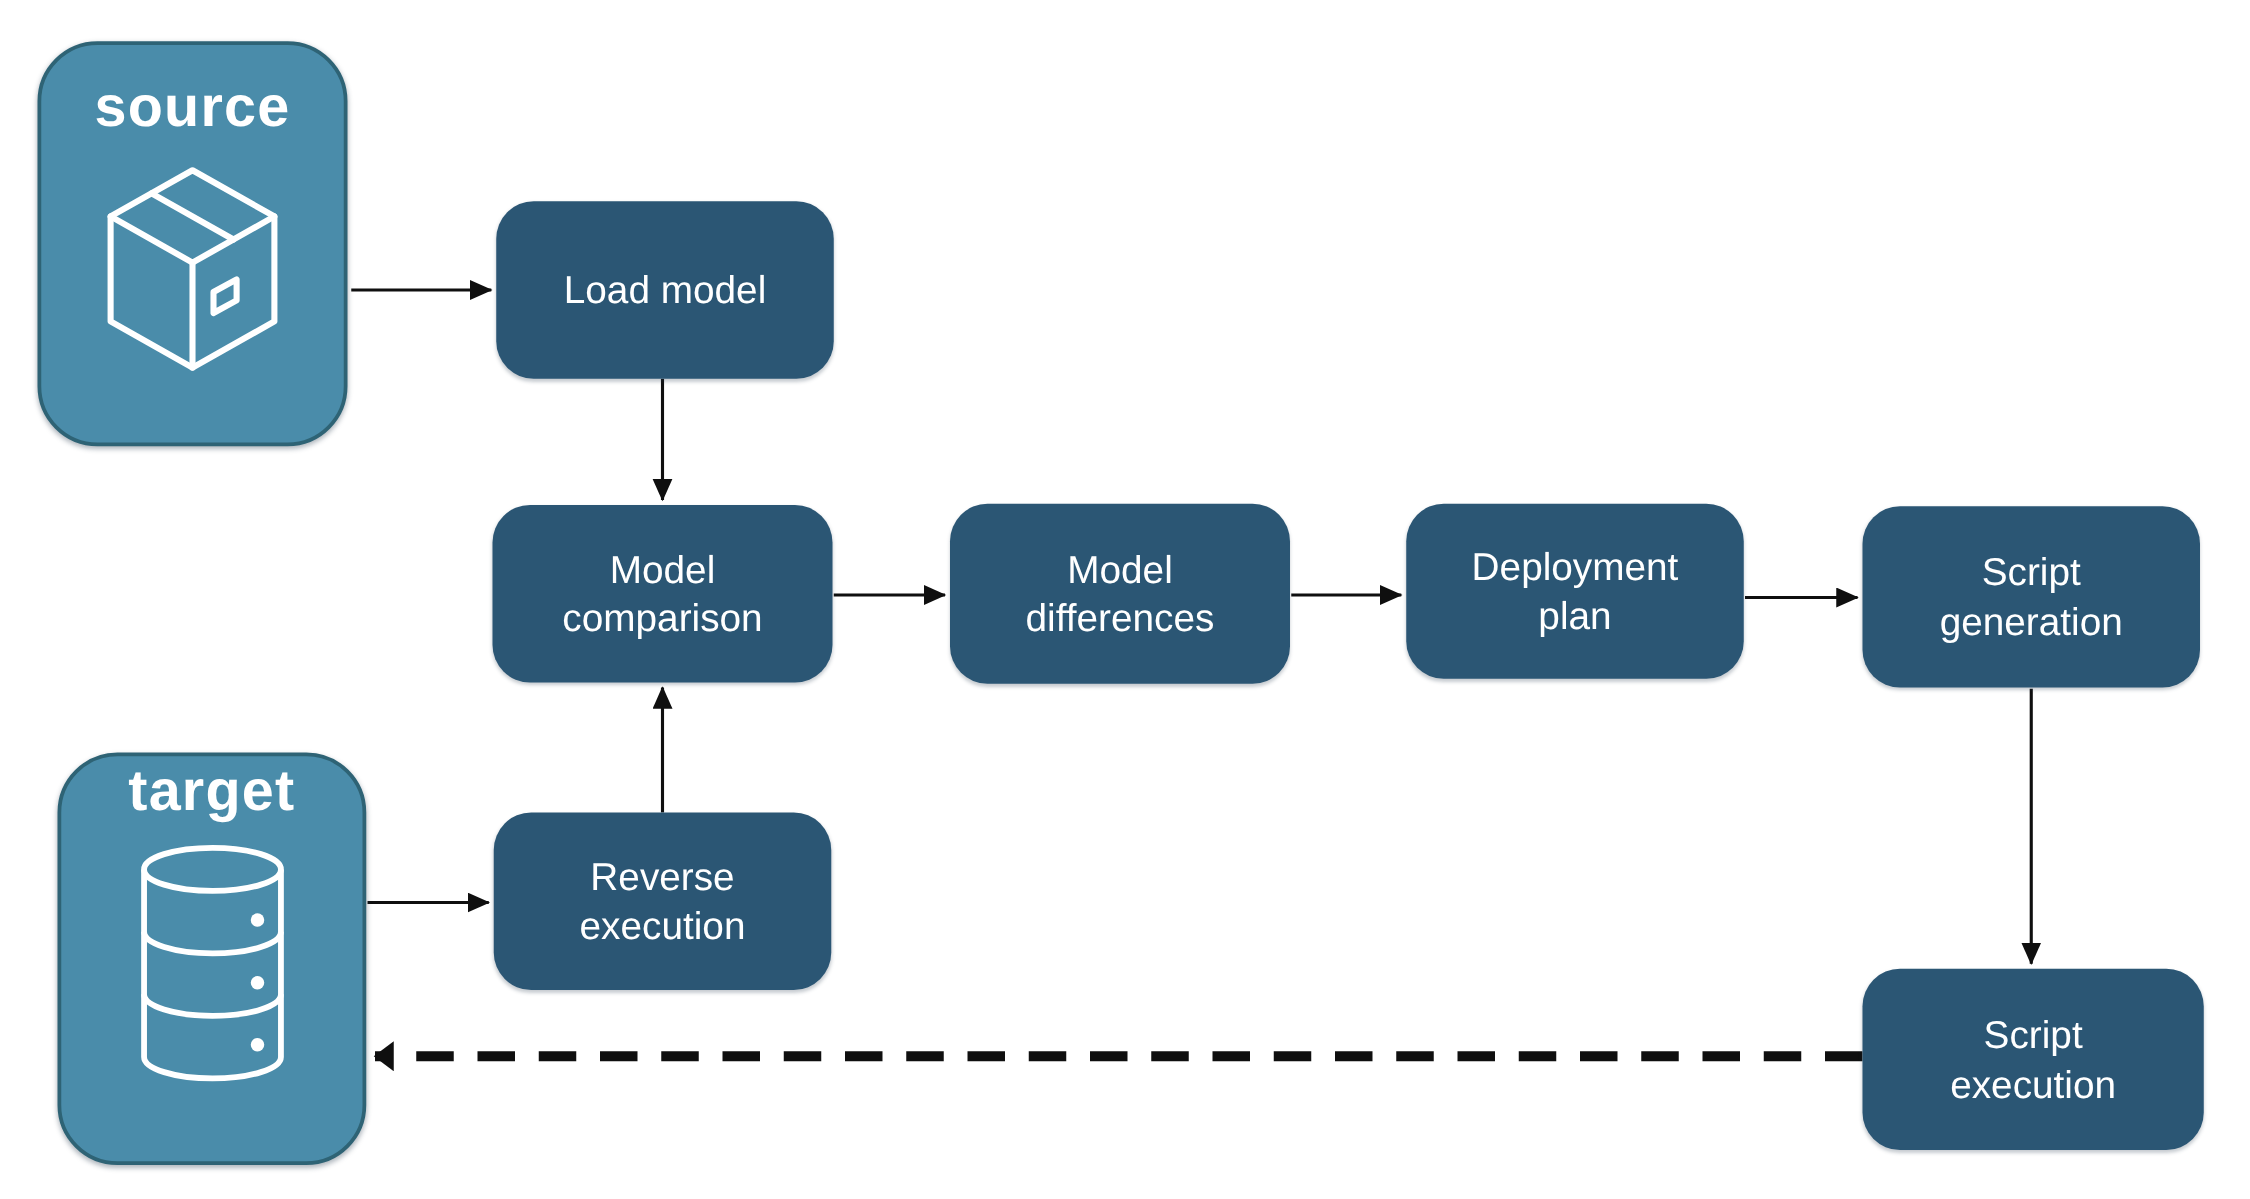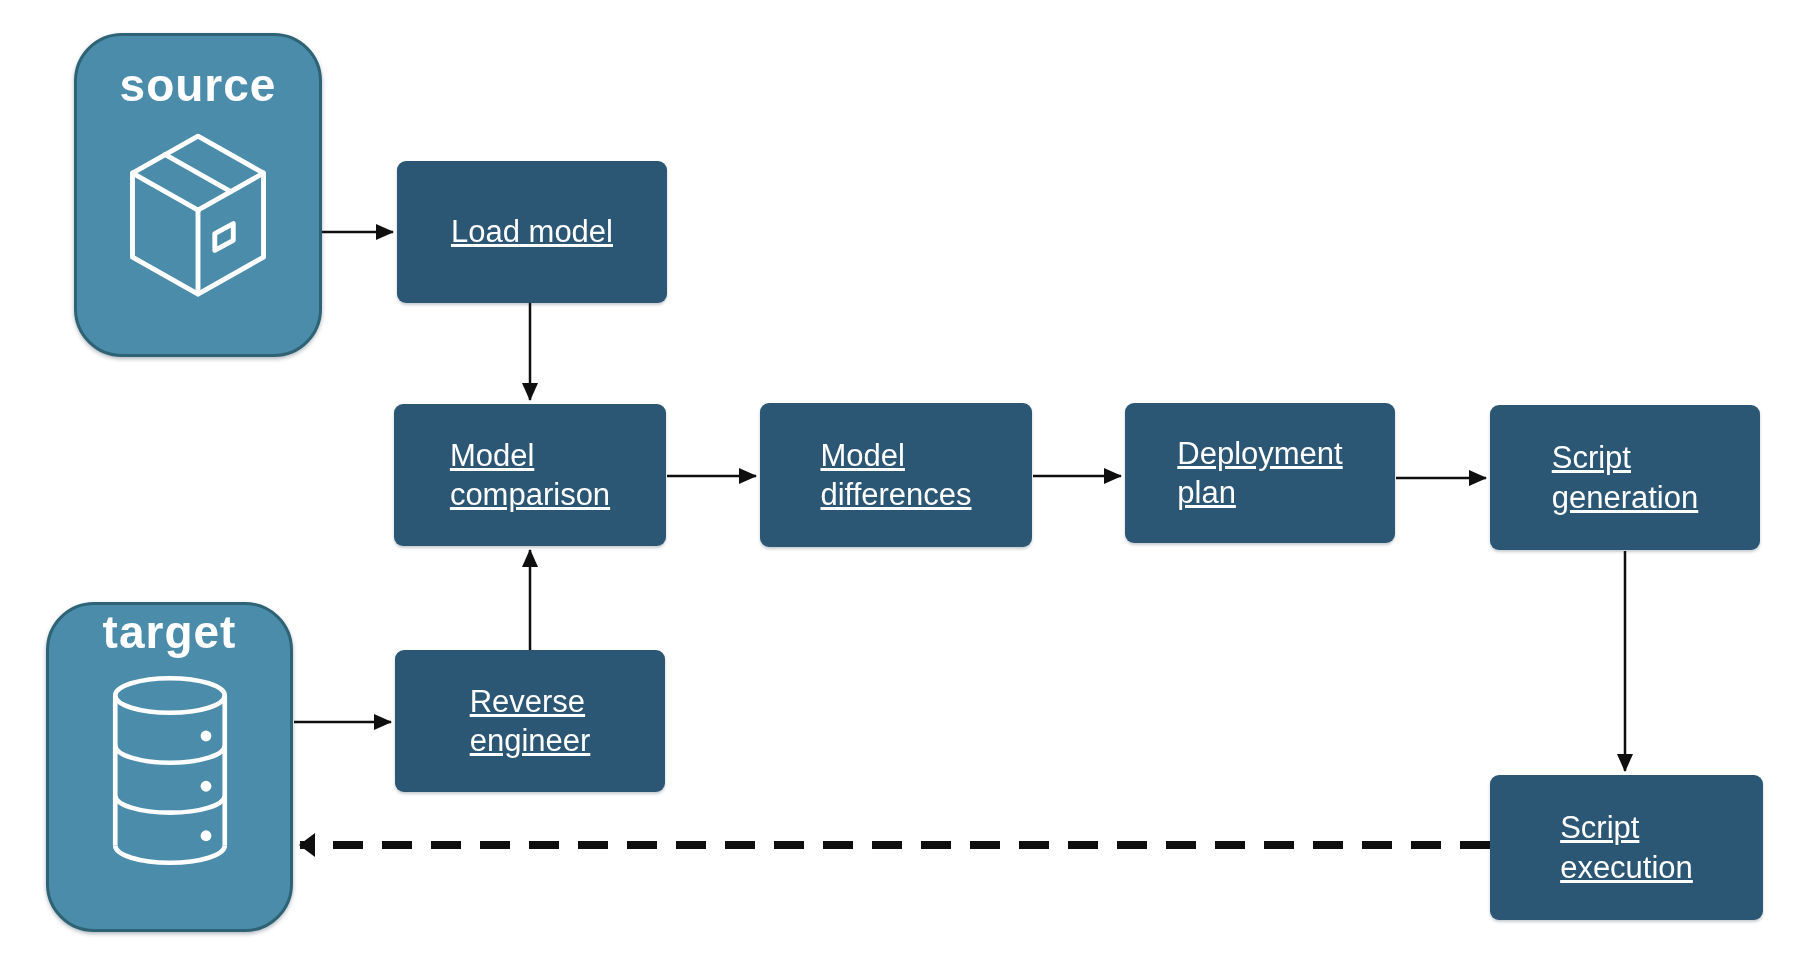--- a/index.html
+++ b/index.html
@@ -20,47 +20,46 @@
     overflow:hidden;
   }
   .edges{
     position:absolute;left:0;top:0;width:1800px;height:959px;
     pointer-events:none;
   }
   
   .node{
     position:absolute;
     background:var(--node-fill);
-    border-radius:9px;
+    border-radius:30px;
     display:flex;align-items:center;justify-content:center;
     color:var(--text-color);
     font-size:31px;line-height:1.26;
-    text-align:left;
+    text-align:center;
     white-space:pre-line;
     box-shadow:0 2px 3px rgba(30,50,70,.25);
-    text-decoration:underline;
   }
   .n-load-model       {left:397px;top:161px;width:270px;height:142px;}
   .n-model-comparison {left:394px;top:404px;width:272px;height:142px;}
   .n-model-differences{left:760px;top:403px;width:272px;height:144px;}
   .n-deployment-plan  {left:1125px;top:403px;width:270px;height:140px;}
   .n-script-generation{left:1490px;top:405px;width:270px;height:145px;}
   .n-reverse-engineer {left:395px;top:650px;width:270px;height:142px;}
   .n-script-execution {left:1490px;top:775px;width:273px;height:145px;}
 
   
   .endpoint{
     position:absolute;
     background:var(--endpoint-fill);
     border:3px solid var(--endpoint-border);
     border-radius:48px;
     display:flex;flex-direction:column;align-items:center;
     box-shadow:0 2px 4px rgba(30,50,70,.35);
   }
-  .e-source{left:30px;top:33px;width:248px;height:324px;padding-top:22px;margin-left:44px;}
+  .e-source{left:30px;top:33px;width:248px;height:324px;padding-top:22px;}
   .e-target{left:46px;top:602px;width:247px;height:330px;}
   .endpoint .ep-label{
     color:var(--text-color);
     font-size:46px;font-weight:bold;
     letter-spacing:1px;
   }
   .endpoint .ep-icon{margin-top:14px;display:block;}
 </style>
 </head>
 <body>
@@ -135,20 +134,20 @@
   <div class="node n-deployment-plan">
     <span>Deployment
 plan</span>
   </div>
   <div class="node n-script-generation">
     <span>Script
 generation</span>
   </div>
   <div class="node n-reverse-engineer">
     <span>Reverse
-engineer</span>
+execution</span>
   </div>
   <div class="node n-script-execution">
     <span>Script
 execution</span>
   </div>
 
 </div>
 
 </body></html>

